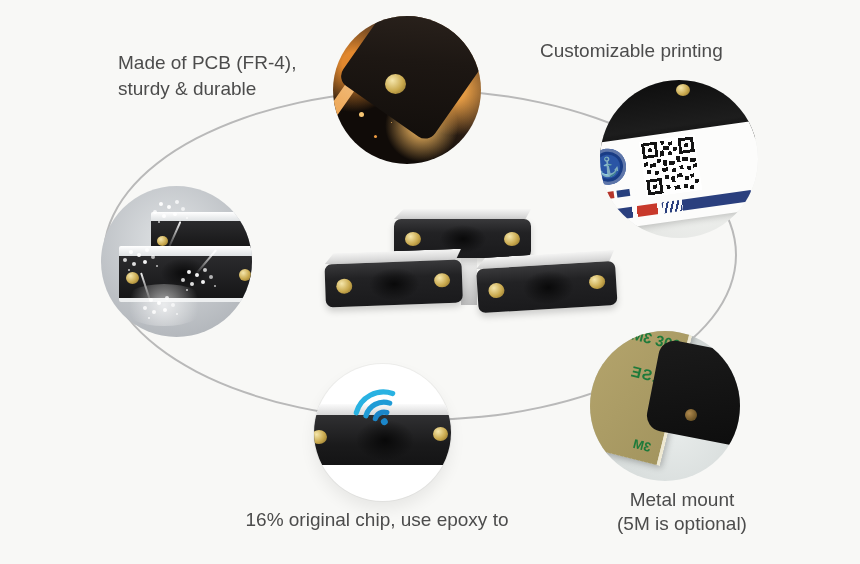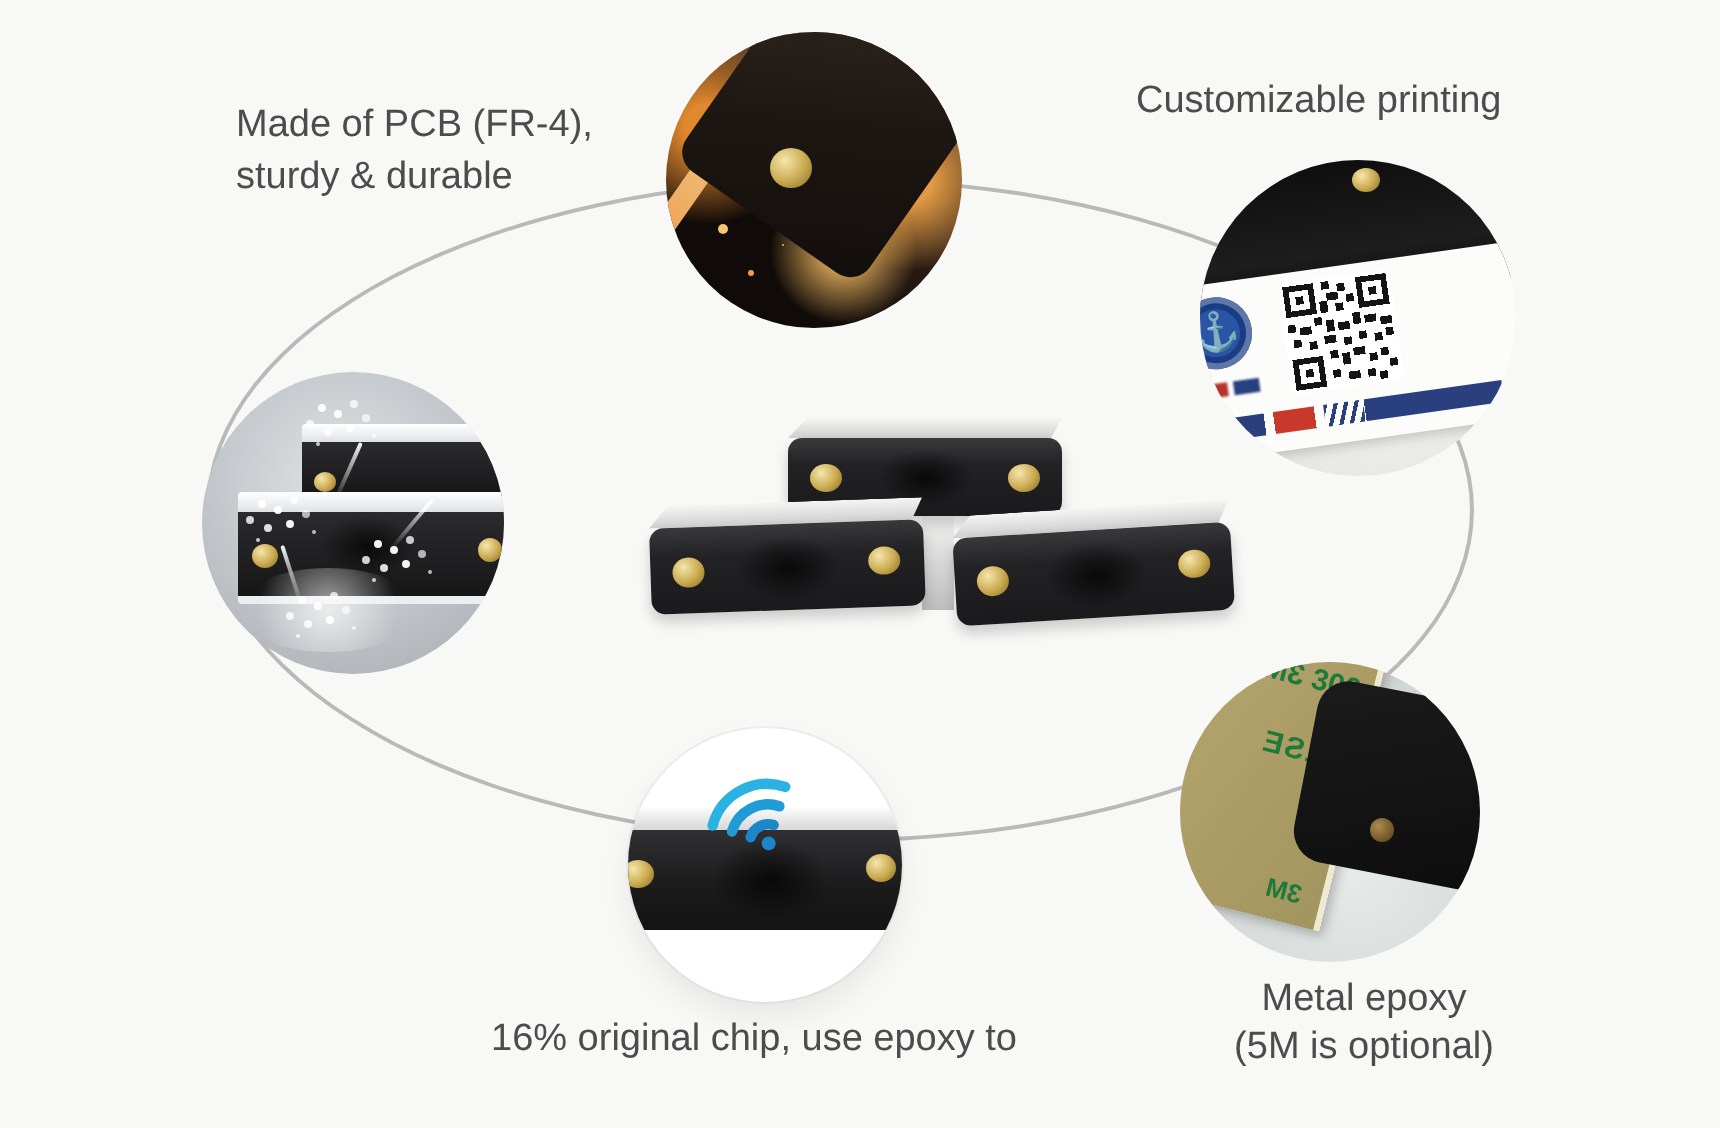--- a/index.html
+++ b/index.html
@@ -250,27 +250,27 @@
       <div class="rivet" style="right:11px;top:13px;width:16px;height:14px;"></div>
       <div class="blob" style="left:46px;top:6px;width:50px;height:33px;"></div>
     </div>
   </div>
 
   <div class="label" style="left:118px;top:50px;">
     <div>Made of PCB (FR-4),</div>
     <div>sturdy &amp; durable</div>
   </div>
 
-  <div class="label" style="left:568px;top:38px;text-align:right;">
+  <div class="label" style="left:540px;top:38px;text-align:right;">
     <div>Customizable printing</div>
   </div>
 
 
   <div class="label tc" style="left:202px;top:507px;width:350px;">
     <div>16% original chip, use epoxy to</div>
   </div>
 
   <div class="label tc" style="left:597px;top:488px;width:170px;line-height:24px;">
-    <div>Metal epoxy</div>
+    <div>Metal mount</div>
     <div>(5M is optional)</div>
   </div>
 
 </div>
 
 </body></html>

